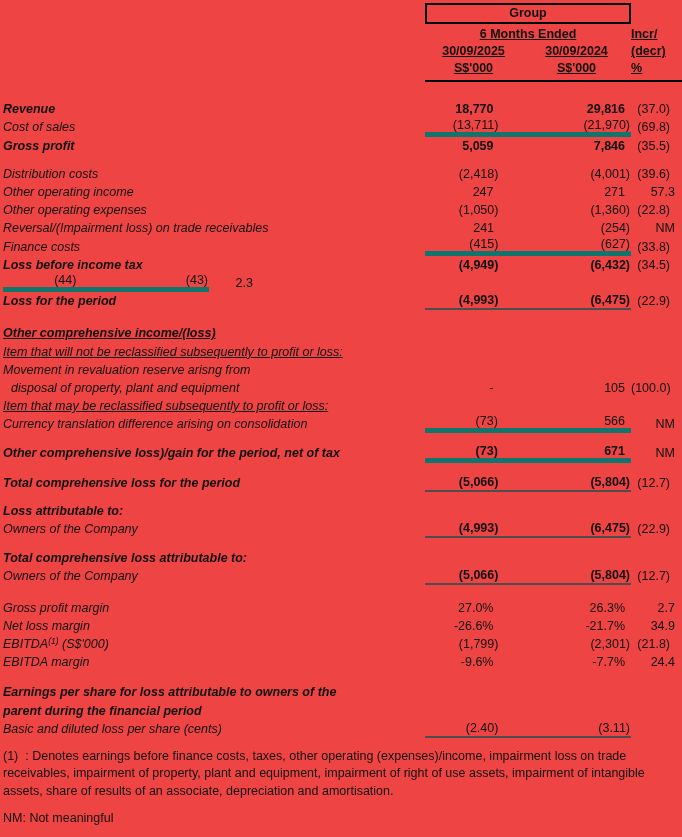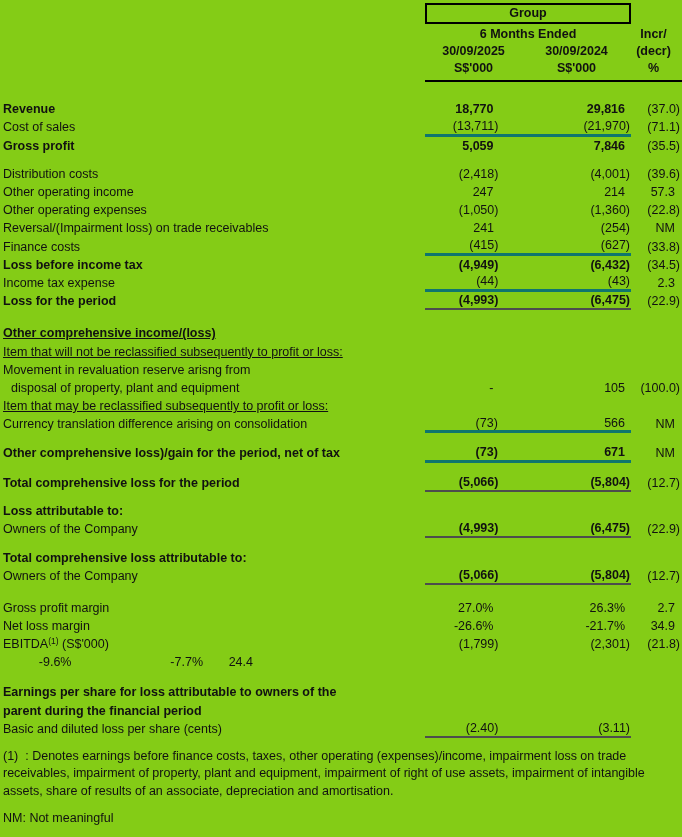--- a/index.html
+++ b/index.html
@@ -1,46 +1,46 @@
 <!DOCTYPE html>
 <html><head>
 <meta charset="utf-8">
 <style>
   html,body{margin:0;padding:0;background:#ffffff;}
   body{font-family:"Liberation Sans","DejaVu Sans",sans-serif;font-size:12.5px;color:#111111;}
-  .page{width:682px;height:837px;box-sizing:border-box;padding:3px 0 0 3px;overflow:hidden;background:#84cc16;}
+  .page{width:682px;height:837px;box-sizing:border-box;padding:3px 0 0 3px;overflow:hidden;background:#ef4444;}
 
   
   .header{display:flex;}
   .h-spacer{flex:1;}
   .h-right{width:257px;flex:none;}
   .group-row{display:flex;}
   .group-box{width:206px;box-sizing:border-box;border:2px solid #000;height:21px;line-height:17px;text-align:center;font-weight:700;}
   .group-gap{width:51px;}
   .h-under{border-bottom:2px solid #000;padding:1px 0 3px 0;}
-  .hrow{display:flex;align-items:center;height:17.4px;font-weight:700;}
+  .hrow{display:flex;align-items:center;height:17.4px;font-weight:700;text-decoration:underline;}
   .h-months{width:206px;text-align:center;}
   .h-c1{width:97px;text-align:center;}
   .h-c2{width:109px;text-align:center;}
-  .h-pct{width:51px;text-align:center;box-sizing:border-box;padding-right:6px;}
+  .h-pct{width:51px;box-sizing:border-box;padding-right:6px;}
 
   
   .table-body{margin-top:18px;}
   .row{display:flex;align-items:center;height:18.2px;}
-  .label{flex:1;white-space:nowrap;overflow:hidden;}
+  .label{flex:1;white-space:nowrap;overflow:hidden;font-style:italic;}
   .nums{width:206px;flex:none;display:flex;align-items:center;height:100%;box-sizing:border-box;gap:48px;}
   .c1{width:97px;box-sizing:border-box;text-align:right;padding-right:6px;white-space:nowrap;}
   .c2{width:109px;box-sizing:border-box;text-align:right;padding-right:6px;white-space:nowrap;}
   .pct{width:51px;flex:none;box-sizing:border-box;text-align:right;padding-right:7px;white-space:nowrap;}
   .c1.paren,.c2.paren{padding-right:1px;}
-  .pct.paren{padding-right:2px;}
+  .pct.paren{padding-right:12px;}
   .b{font-weight:700;}
   .lu{text-decoration:underline;}
   .indent{padding-left:8px;}
-  .u-thin{border-bottom:3px solid #0f766e;}
+  .u-thin{border-bottom:5px solid #0f766e;align-items:flex-end;}
   .u-thick{border-bottom:2.5px solid #4d4d4d;}
   sup{font-size:8.5px;line-height:0;vertical-align:4px;}
 
   
   .footnote{margin-top:10px;line-height:17.4px;white-space:pre-wrap;padding-right:2px;}
   .nm-note{margin-top:10px;}
 </style>
 </head>
 <body>
 
@@ -81,21 +81,21 @@
       </div>
       <div class="pct paren">(37.0)</div>
     </div>
 
     <div class="row">
       <div class="label">Cost of sales</div>
       <div class="nums u-thin">
         <div class="c1 paren">(13,711)</div>
         <div class="c2 paren">(21,970)</div>
       </div>
-      <div class="pct paren">(71.1)</div>
+      <div class="pct paren">(69.8)</div>
     </div>
 
     <div class="row">
       <div class="label b">Gross profit</div>
       <div class="nums">
         <div class="c1 b">5,059</div>
         <div class="c2 b">7,846</div>
       </div>
       <div class="pct paren">(35.5)</div>
     </div>
@@ -107,21 +107,21 @@
         <div class="c2 paren">(4,001)</div>
       </div>
       <div class="pct paren">(39.6)</div>
     </div>
 
 
     <div class="row">
       <div class="label">Other operating income</div>
       <div class="nums">
         <div class="c1">247</div>
-        <div class="c2">214</div>
+        <div class="c2">271</div>
       </div>
       <div class="pct">57.3</div>
     </div>
 
     <div class="row">
       <div class="label">Other operating expenses</div>
       <div class="nums">
         <div class="c1 paren">(1,050)</div>
         <div class="c2 paren">(1,360)</div>
       </div>
@@ -149,21 +149,20 @@
     <div class="row">
       <div class="label b">Loss before income tax</div>
       <div class="nums">
         <div class="c1 b paren">(4,949)</div>
         <div class="c2 b paren">(6,432)</div>
       </div>
       <div class="pct paren">(34.5)</div>
     </div>
 
     <div class="row">
-      <div class="label">Income tax expense</div>
       <div class="nums u-thin">
         <div class="c1 paren">(44)</div>
         <div class="c2 paren">(43)</div>
       </div>
       <div class="pct">2.3</div>
     </div>
 
     <div class="row">
       <div class="label b">Loss for the period</div>
       <div class="nums u-thick">
@@ -302,20 +301,21 @@
     <div class="row">
       <div class="label">EBITDA<sup>(1)</sup> (S$'000)</div>
       <div class="nums">
         <div class="c1 paren">(1,799)</div>
         <div class="c2 paren">(2,301)</div>
       </div>
       <div class="pct paren">(21.8)</div>
     </div>
 
     <div class="row">
+      <div class="label">EBITDA margin</div>
       <div class="nums">
         <div class="c1">-9.6%</div>
         <div class="c2">-7.7%</div>
       </div>
       <div class="pct">24.4</div>
     </div>
   <div style="height: 12px;"></div>
     <div class="row">
       <div class="label b">Earnings per share for loss attributable to owners of the</div>
       <div class="nums">

